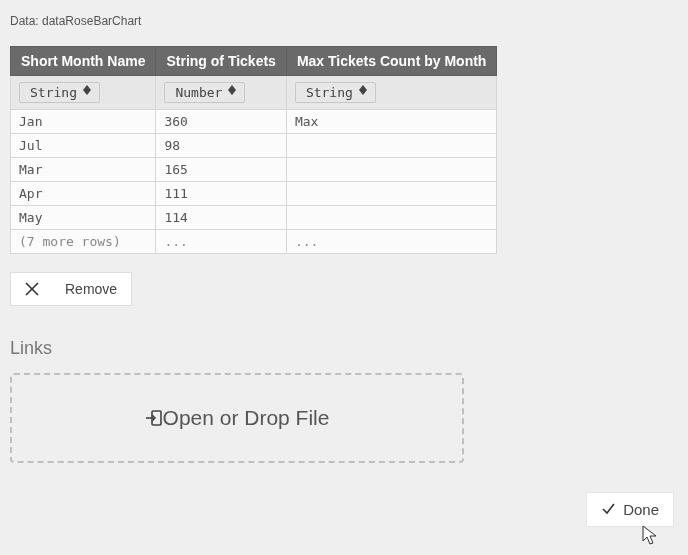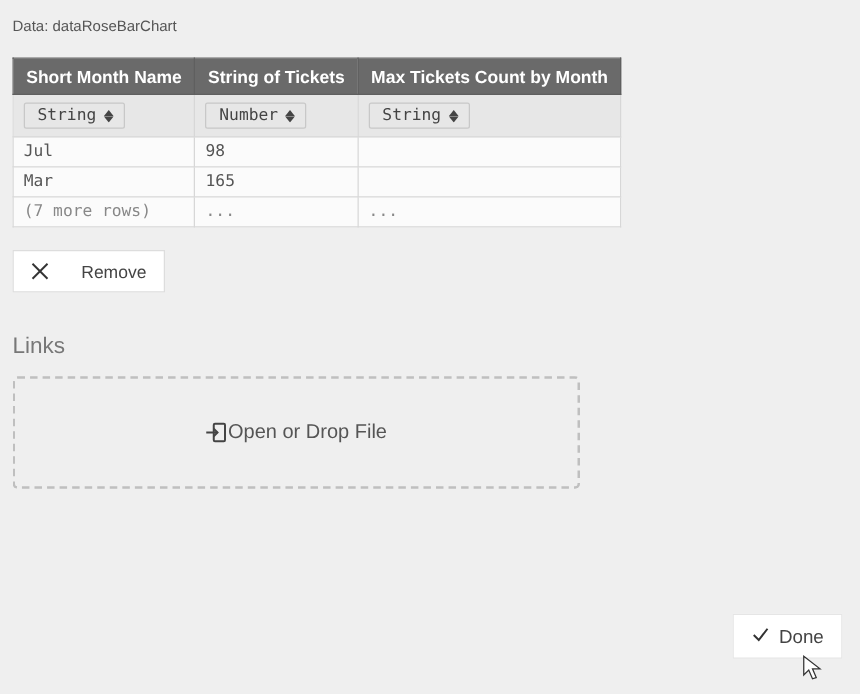--- a/index.html
+++ b/index.html
@@ -33,21 +33,20 @@
     border: 1px solid #5f5f5f;
     font-size: 14px;
   }
   .type-row td {
     background: #e7e7e7;
     padding: 6px 8px;
     border: 1px solid #d7d7d7;
   }
   .type-chip {
     display: inline-flex;
-    align-items: center;
     gap: 6px;
     background: #e7e7e7;
     border: 1px solid #c8c8c8;
     border-radius: 2px;
     padding: 2px 8px 2px 10px;
     font-family: Menlo, Consolas, monospace;
     font-size: 13px;
     color: #444;
     cursor: pointer;
   }
@@ -91,21 +90,21 @@
   .dropzone {
     margin-top: 14px;
     width: 454px;
     height: 90px;
     border: 2px dashed #bfbfbf;
     border-radius: 4px;
     display: flex;
     align-items: center;
     justify-content: center;
     color: #555;
-    font-size: 16px;
+    font-size: 21px;
     cursor: pointer;
   }
   .dropzone .open-icon { display: inline-flex; }
   .done-btn {
     position: absolute;
     right: 14px;
     bottom: 28px;
     display: inline-flex;
     align-items: center;
     gap: 8px;
@@ -177,27 +176,42 @@
             <svg width="8" height="5" viewBox="0 0 8 5">
                 <polygon points="0,0 8,0 4,5" fill="#444"></polygon>
               </svg>
           </span>
         </span>
       </td>
     </tr>
   </thead>
   <tbody class="data-body">
     <tr>
+      <td>Jan</td>
+      <td>360</td>
+      <td>Max</td>
+    </tr>
+    <tr>
       <td>Jul</td>
       <td>98</td>
       <td></td>
     </tr>
     <tr>
       <td>Mar</td>
       <td>165</td>
+      <td></td>
+    </tr>
+    <tr>
+      <td>Apr</td>
+      <td>111</td>
+      <td></td>
+    </tr>
+    <tr>
+      <td>May</td>
+      <td>114</td>
       <td></td>
     </tr>
     <tr class="more-row">
       <td>(7 more rows)</td>
       <td>...</td>
       <td>...</td>
     </tr>
   </tbody>
 </table>
 

